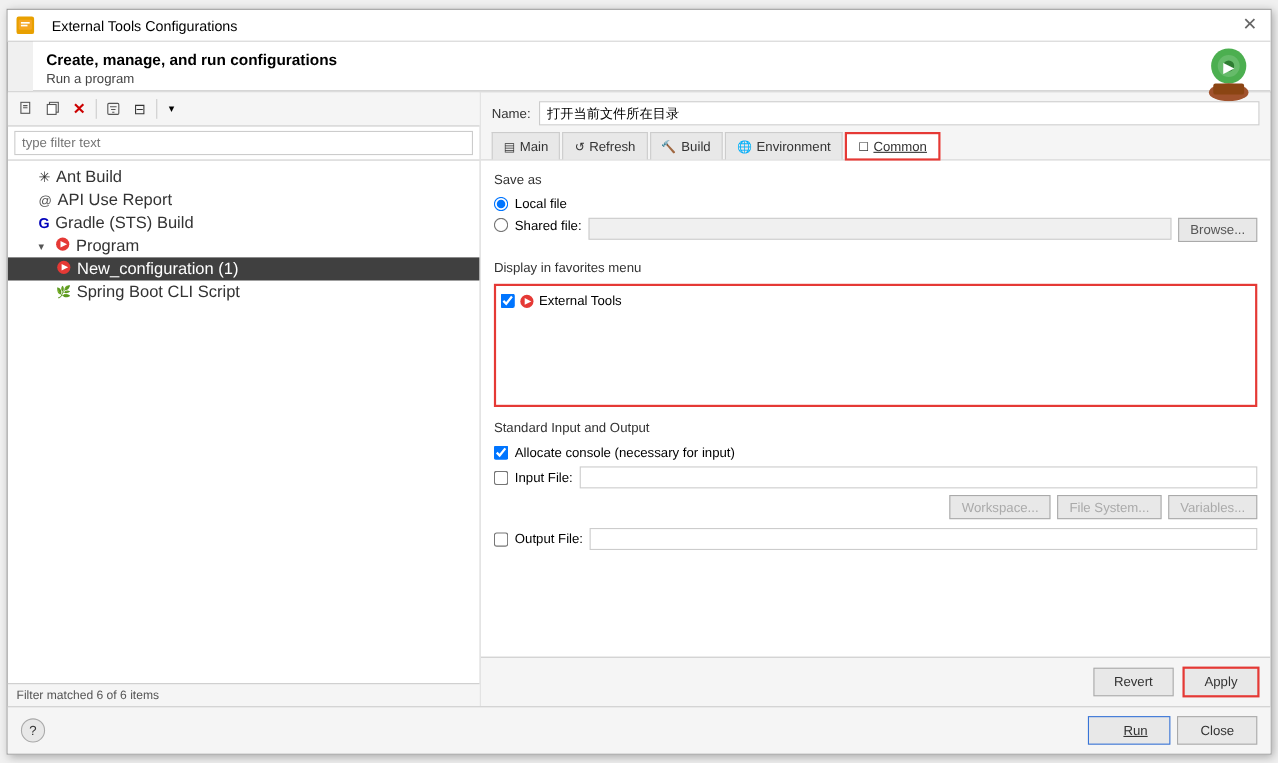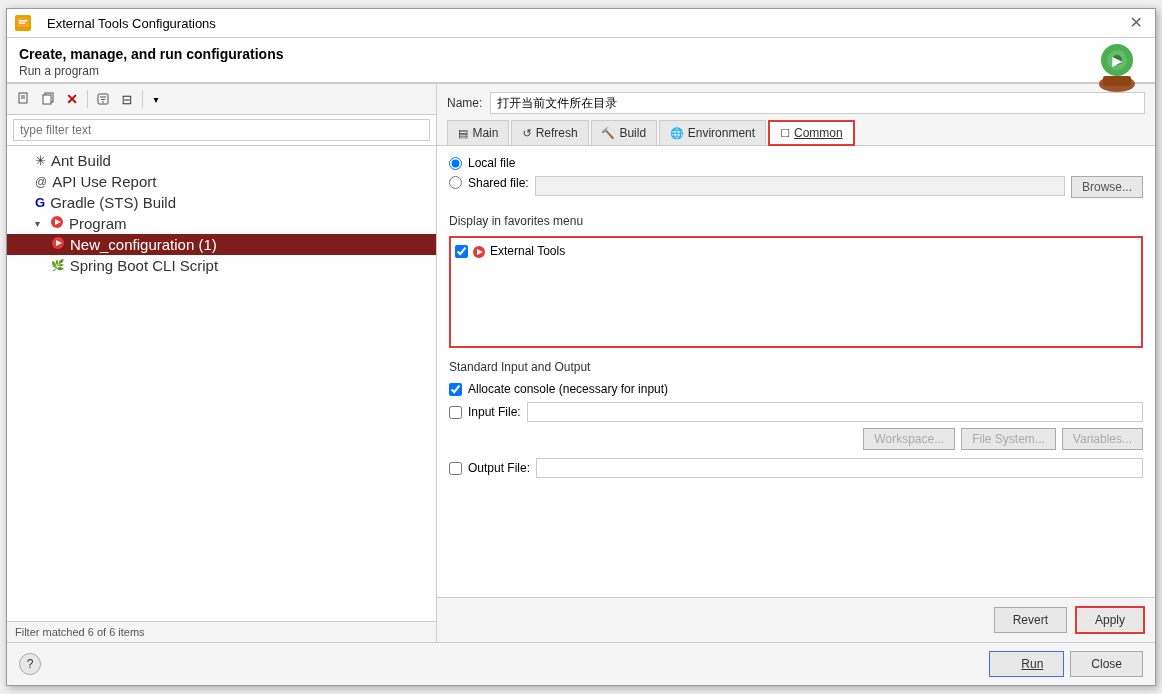--- a/index.html
+++ b/index.html
@@ -138,21 +138,21 @@
       display: flex;
       align-items: center;
       gap: 5px;
       cursor: pointer;
       color: #333;
       font-size: 12px;
     }
     .tree-item.selected { background: #3874d8; color: #fff; }
     .tree-item.indent1 { padding-left: 28px; }
     .tree-item.indent2 { padding-left: 44px; }
-    .tree-item.indent2.selected { background: #7f1d1d; color: #fff; }
+    .tree-item.indent2.selected { background: #404040; color: #fff; }
     .tree-toggle { font-size: 10px; color: #555; min-width: 10px; }
     .tree-icon { font-size: 13px; }
     .tree-label { font-size: 15px; }
     .left-status {
       padding: 4px 8px;
       font-size: 11px;
       color: #555;
       border-top: 1px solid #ccc;
       background: #f5f5f5;
     }
@@ -401,21 +401,21 @@
           <rect x="1" y="2" width="12" height="9" fill="#f5a623" rx="1"></rect>
           <rect x="3" y="4" width="8" height="1.5" fill="#fff"></rect>
           <rect x="3" y="6.5" width="6" height="1.5" fill="#fff"></rect>
         </svg>
       </div>
       <span class="title-text">External Tools Configurations</span>
     </div>
     <div class="close-btn">✕</div>
   </div>
 
-  <div class="subtitle-area" style="position:relative;">
+  <div class="subtitle-area" style="position:relative;margin-left:23px;">
     <div class="subtitle-main">Create, manage, and run configurations</div>
     <div class="subtitle-sub">Run a program</div>
 
     <div style="position:absolute; right:12px; top:2px;">
       <svg width="52" height="52" viewBox="0 0 52 52">
         <circle cx="26" cy="20" r="16" fill="#4caf50"></circle>
         <ellipse cx="26" cy="44" rx="18" ry="8" fill="#a0522d"></ellipse>
         <rect x="12" y="36" width="28" height="10" fill="#8B4513" rx="2"></rect>
         <circle cx="26" cy="20" r="10" fill="#66bb6a"></circle>
         <circle cx="26" cy="20" r="5" fill="#2e7d32"></circle>
@@ -527,20 +527,21 @@
           <span>Environment</span>
         </div>
         <div class="tab active highlighted" style="border:2px solid #e53935; background:#fff; margin-bottom:-1px;">
           <span class="tab-icon">☐</span>
           <span style="text-decoration:underline;">Common</span>
         </div>
       </div>
 
       <div class="tab-content">
 
+        <div class="section-title">Save as</div>
         <div class="radio-row">
           <input type="radio" name="save-as" checked="" style="">
           <span>Local file</span>
         </div>
         <div class="shared-row">
           <input type="radio" name="save-as" style="">
           <span>Shared file:</span>
           <input class="shared-input" type="text" style="">
           <button class="browse-btn">Browse...</button>
         </div>

